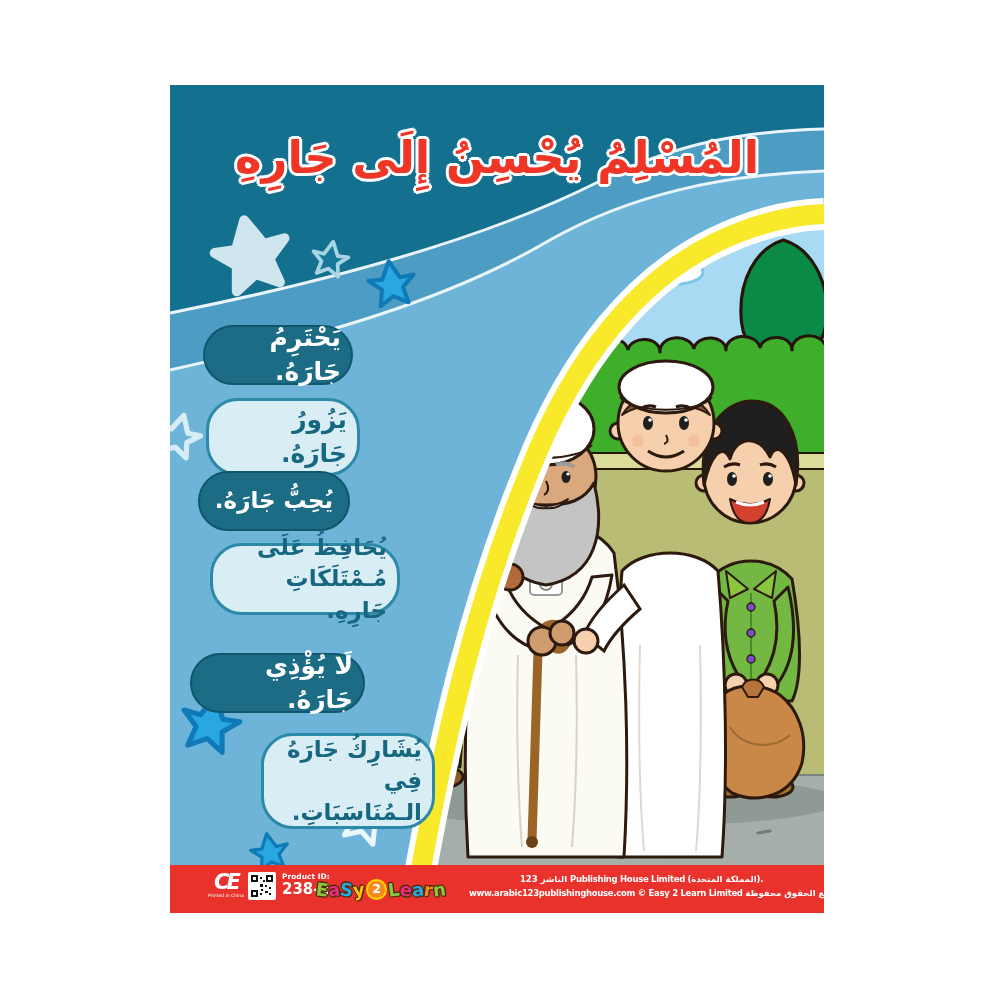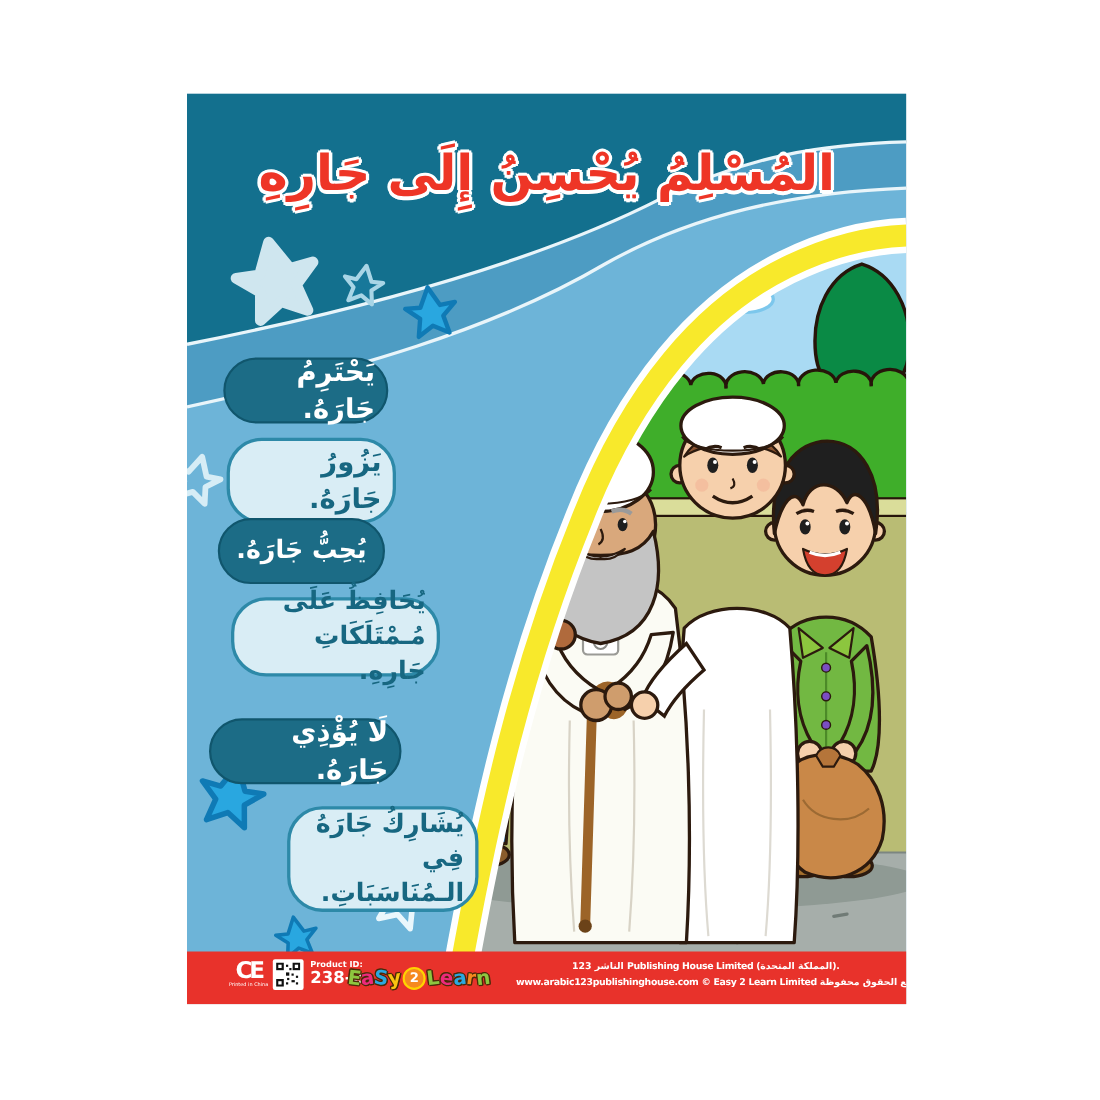--- a/index.html
+++ b/index.html
@@ -1,35 +1,35 @@
 <!DOCTYPE html>
 <html lang="ar"><head>
 <meta charset="utf-8">
 <style>
   html,body{margin:0;padding:0;}
   body{width:1000px;height:1000px;background:#ffffff;position:relative;overflow:hidden;
        font-family:"DejaVu Sans","Liberation Sans",sans-serif;}
-  .poster{position:absolute;left:170px;top:85px;width:654px;height:828px;overflow:hidden;background:#e5e5e5;}
+  .poster{position:absolute;left:170px;top:85px;width:654px;height:828px;overflow:hidden;background:#0f172a;}
   .art{position:absolute;left:0;top:0;}
   .title{position:absolute;left:0;top:16px;width:654px;height:112px;display:flex;align-items:center;justify-content:center;
          font-size:45px;font-weight:bold;color:#ee3526;white-space:nowrap;letter-spacing:0;
          text-shadow:-2px -2px 0 #fff,2px -2px 0 #fff,-2px 2px 0 #fff,2px 2px 0 #fff,-3px 0 0 #fff,3px 0 0 #fff,0 -3px 0 #fff,0 3px 0 #fff;}
   .pill{position:absolute;border-radius:32px;display:flex;align-items:center;justify-content:center;text-align:right;
         font-weight:bold;padding:4px 10px;box-sizing:border-box;line-height:1.35;}
   .pill.dark{background:#1c6c86;color:#ffffff;border:2px solid #10566d;}
   .pill.light{background:#d9edf5;color:#176781;border:3px solid #2d89a8;}
   .p1{left:33px;top:240px;width:150px;height:60px;font-size:25px;}
   .p2{left:36px;top:313px;width:154px;height:78px;font-size:25px;}
   .p3{left:28px;top:386px;width:152px;height:60px;font-size:23px;}
   .p4{left:40px;top:458px;width:190px;height:72px;font-size:23px;}
   .p5{left:20px;top:568px;width:175px;height:60px;font-size:25px;}
   .p6{left:44px;top:648px;width:174px;height:96px;font-size:23px;margin-left:47px;}
   .footer{position:absolute;left:0;top:780px;width:654px;height:48px;background:#e8322b;}
   .ce{position:absolute;left:38px;top:6px;width:36px;text-align:center;color:#fff;}
-  .ce .mark{font-size:21px;font-weight:bold;letter-spacing:-3px;line-height:22px;}
+  .ce .mark{font-size:21px;font-weight:bold;letter-spacing:-3px;line-height:22px;font-style:italic;}
   .ce .tiny{font-size:4.5px;line-height:6px;}
   .qr{position:absolute;left:78px;top:7px;width:28px;height:28px;background:#fff;border-radius:2px;display:flex;align-items:center;justify-content:center;}
   .pid{position:absolute;left:112px;top:8px;color:#fff;line-height:1.1;}
   .pid .lbl{font-size:7.5px;font-weight:bold;}
   .pid .val{font-size:15px;font-weight:bold;}
   .logo{position:absolute;left:146px;top:6px;height:36px;display:flex;align-items:center;}
   .logo-letter{display:inline-block;font-weight:bold;font-size:18px;
       text-shadow:1.2px 0 0 #4b2a08,-1.2px 0 0 #4b2a08,0 1.2px 0 #4b2a08,0 -1.2px 0 #4b2a08,1px 1px 0 #4b2a08,-1px -1px 0 #4b2a08;}
   .logo-circle{background:#f6891f;border:2px solid #ffd200;border-radius:50%;width:17px;height:17px;line-height:17px;
       text-align:center;font-size:12px;margin:0 1px;text-shadow:none;}

